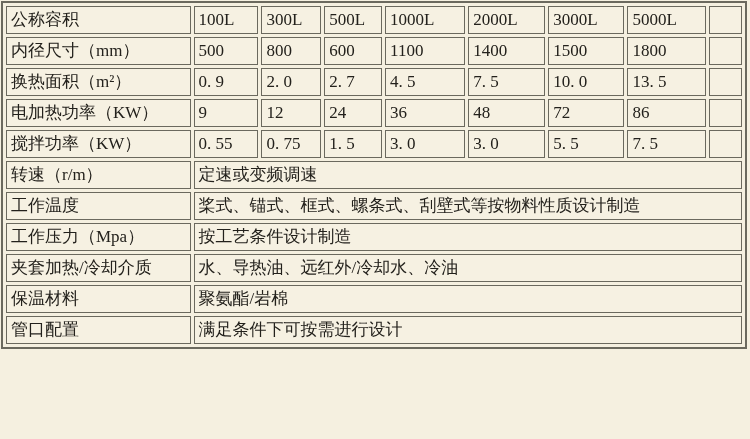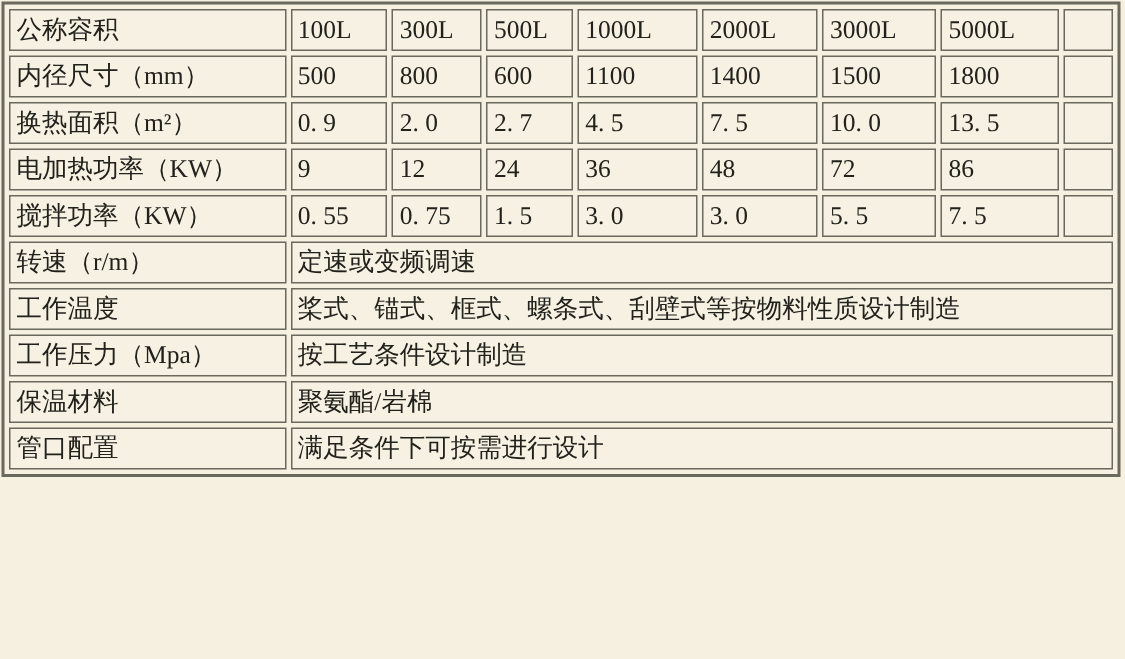--- a/index.html
+++ b/index.html
@@ -110,20 +110,24 @@
     </tr>
     <tr>
       <td class="lbl">工作温度</td>
       <td colspan="8">桨式、锚式、框式、螺条式、刮壁式等按物料性质设计制造</td>
     </tr>
     <tr>
       <td class="lbl">工作压力（Mpa）</td>
       <td colspan="8">按工艺条件设计制造</td>
     </tr>
     <tr>
+      <td class="lbl">夹套加热/冷却介质</td>
+      <td colspan="8">水、导热油、远红外/冷却水、冷油</td>
+    </tr>
+    <tr>
       <td class="lbl">保温材料</td>
       <td colspan="8">聚氨酯/岩棉</td>
     </tr>
     <tr>
       <td class="lbl">管口配置</td>
       <td colspan="8">满足条件下可按需进行设计</td>
     </tr>
   </tbody>
 </table>
 

